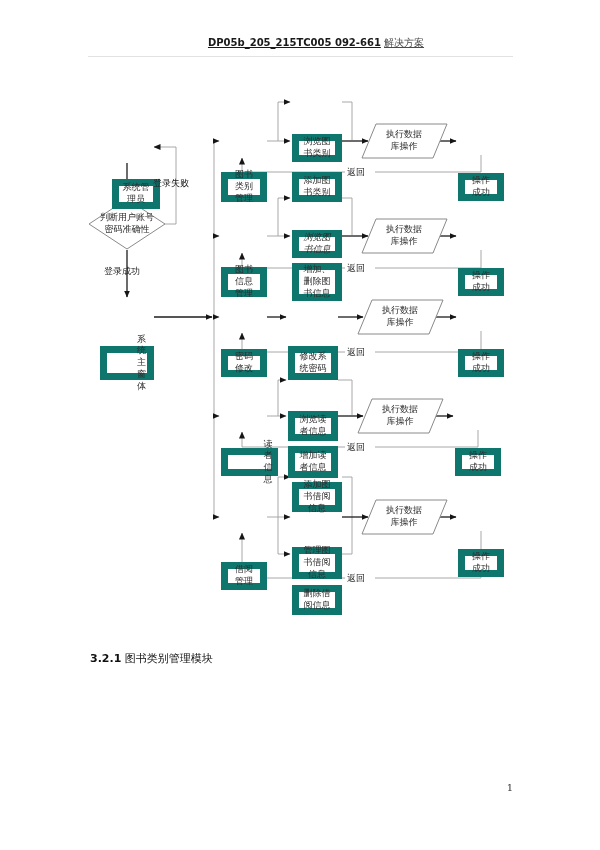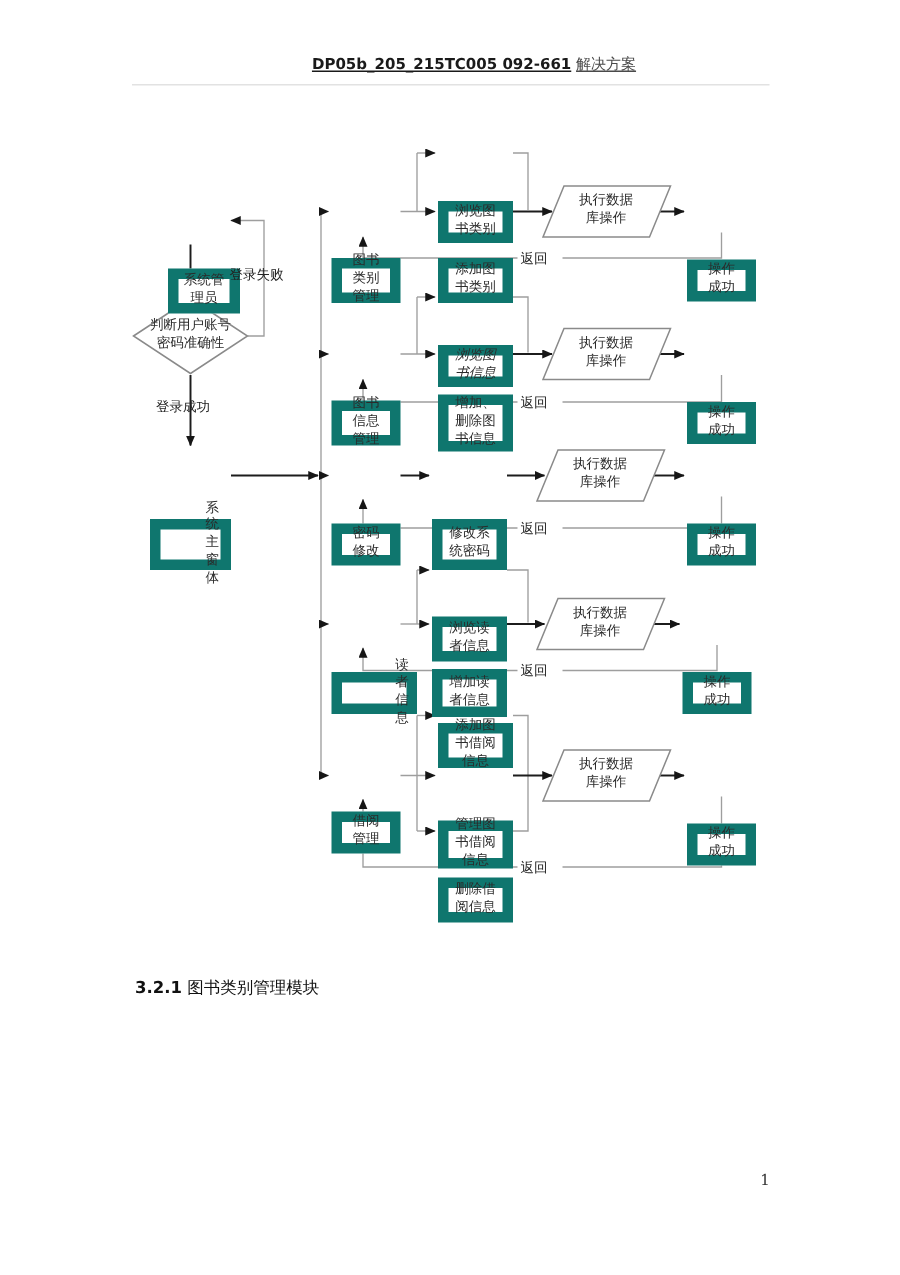--- a/index.html
+++ b/index.html
@@ -147,21 +147,21 @@
   <div class="box" style="left:458px; top:303px; width:46px; height:28px;">操作成功</div>
   <div class="lbl lbl-return" style="left:345px; top:346px; width:26px;">返回</div>
 
   <div class="box" style="left:221px; top:402px; width:46px; height:28px;padding-left:40px;">读者信息</div>
   <div class="box" style="left:288px; top:365px; width:50px; height:30px;">浏览读者信息</div>
   <div class="box" style="left:288px; top:400px; width:50px; height:32px;">增加读者信息</div>
   <div class="ftext" style="left:380px; top:399px; width:40px; height:34px;">执行数据库操作</div>
   <div class="box" style="left:455px; top:402px; width:46px; height:28px;">操作成功</div>
   <div class="lbl lbl-return" style="left:345px; top:441px; width:26px;">返回</div>
 
-  <div class="box" style="left:221px; top:495px; width:46px; height:28px;">借阅管理</div>
+  <div class="box" style="left:221px; top:516px; width:46px; height:28px;">借阅管理</div>
   <div class="box" style="left:292px; top:436px; width:50px; height:30px;">添加图书借阅信息</div>
   <div class="box" style="left:292px; top:501px; width:50px; height:32px;">管理图书借阅信息</div>
   <div class="box" style="left:292px; top:539px; width:50px; height:30px;">删除借阅信息</div>
   <div class="ftext" style="left:384px; top:500px; width:40px; height:34px;">执行数据库操作</div>
   <div class="box" style="left:458px; top:503px; width:46px; height:28px;">操作成功</div>
   <div class="lbl lbl-return" style="left:345px; top:572px; width:26px;">返回</div>
 
   <div class="section">
     <span class="num">3.2.1</span>
     <span class="ttl">图书类别管理模块</span>

